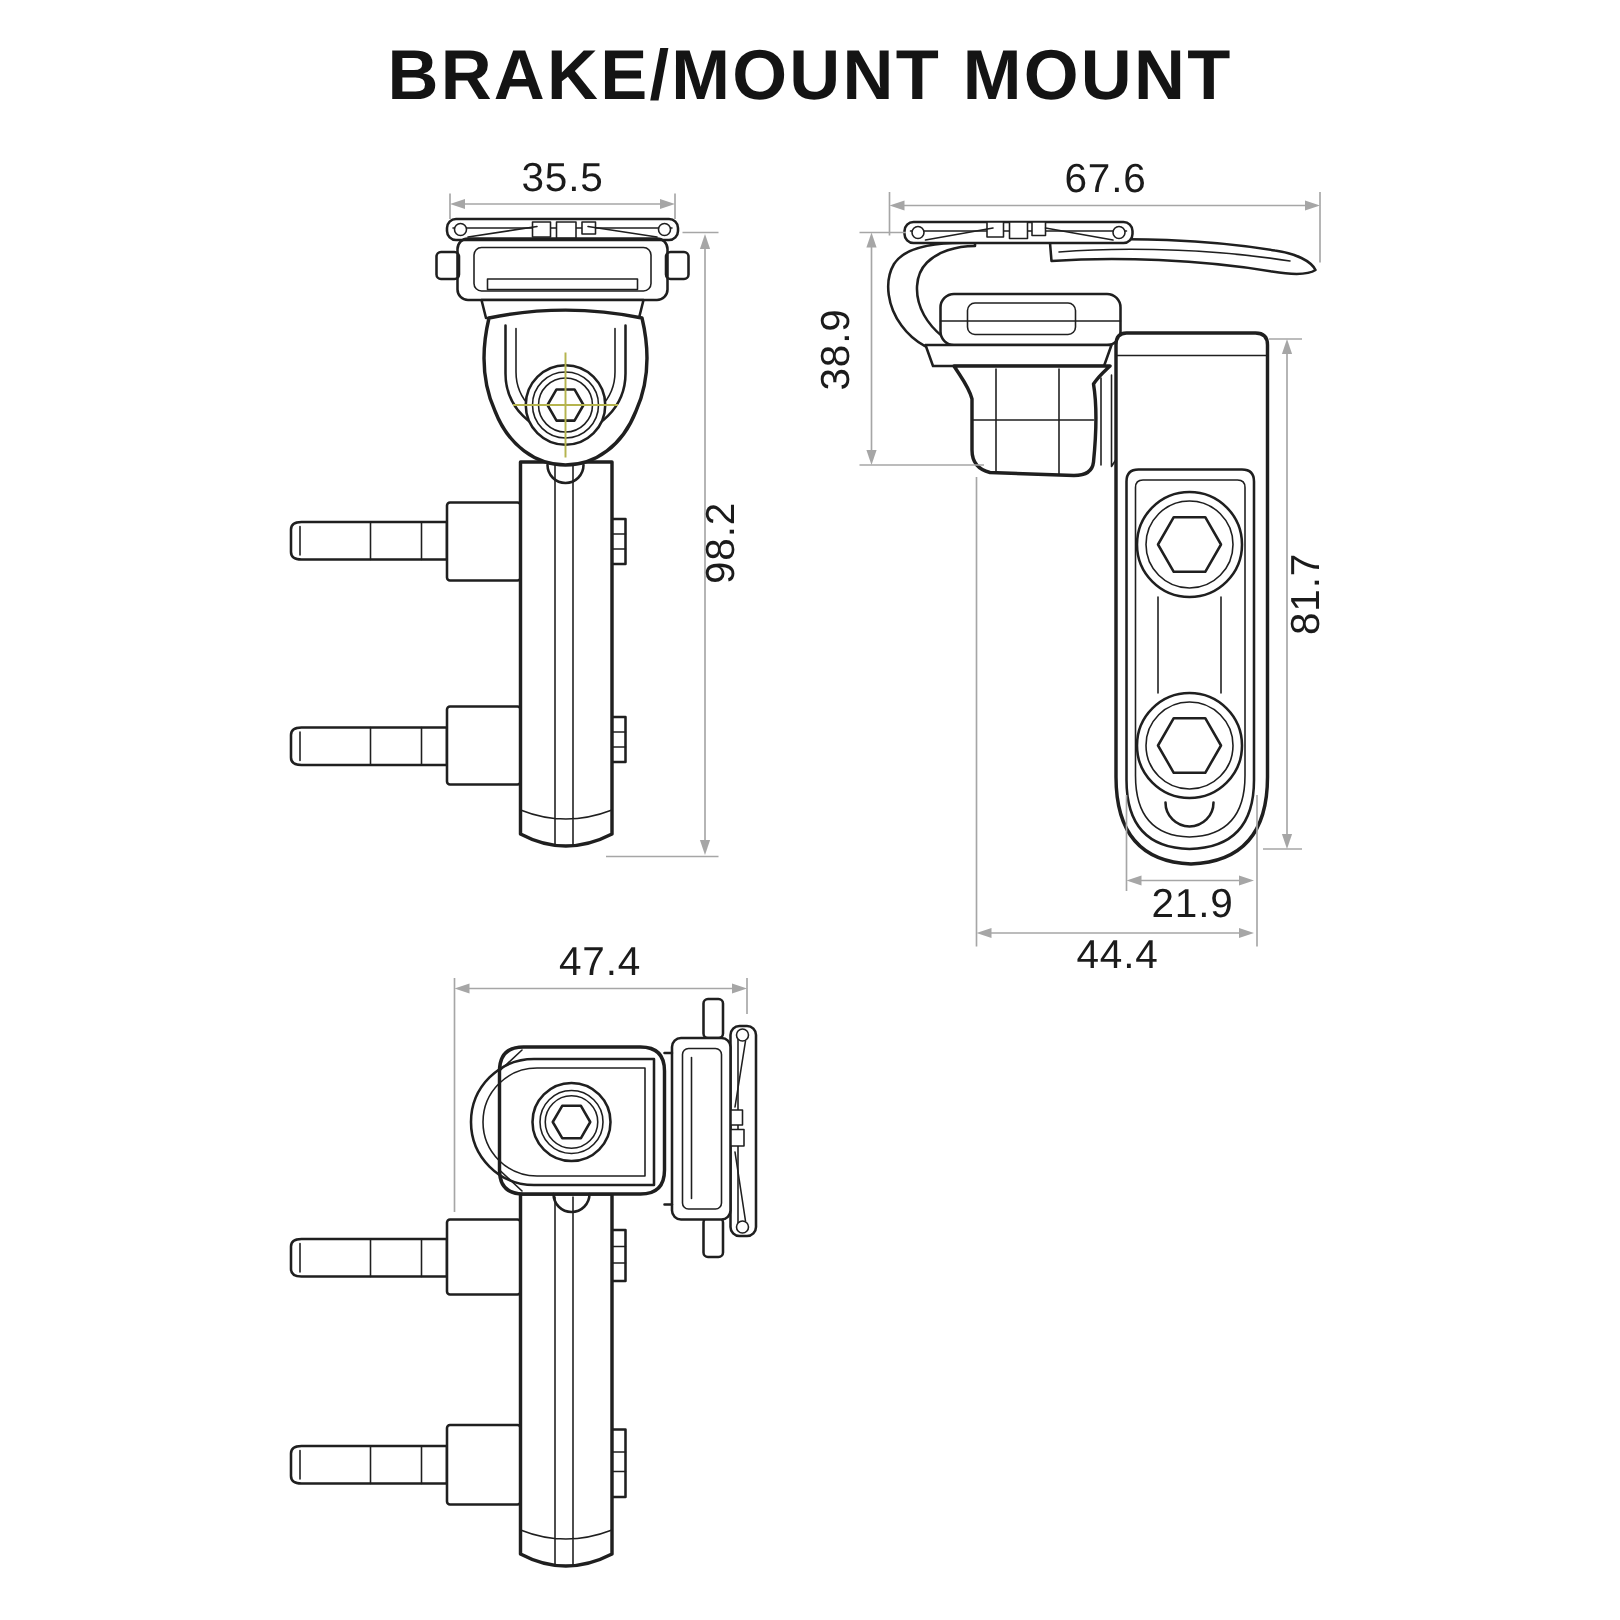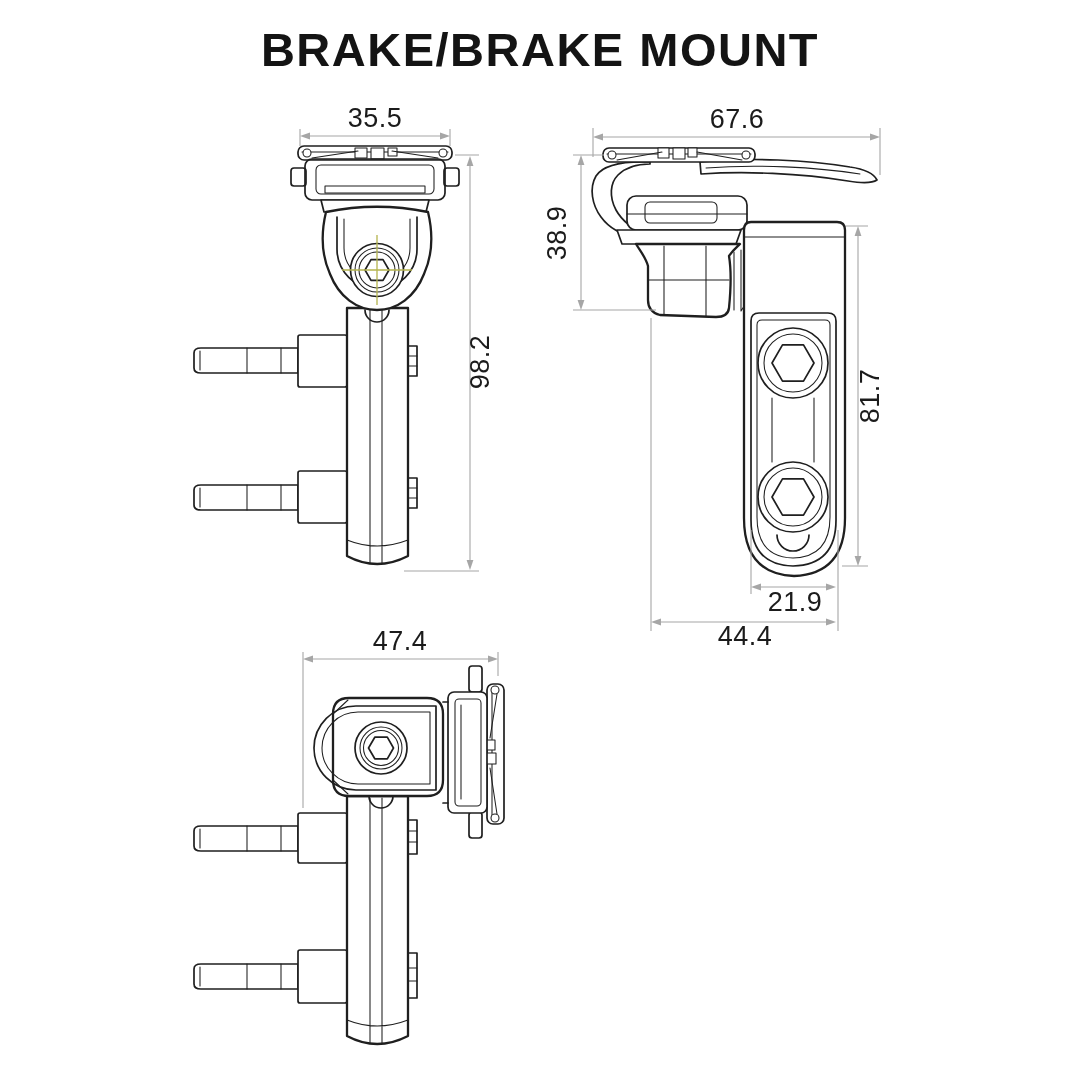--- a/index.html
+++ b/index.html
@@ -16,21 +16,21 @@
   .dim{fill:none;stroke:var(--dimension-line,#a6a6a6);stroke-width:1.1;}
   .dimfill{fill:var(--dimension-line,#9d9d9d);stroke:none;}
   .dimtxt{fill:var(--dimension-text,#1b1b1b);font-size:27px;letter-spacing:0.5px;
           text-anchor:middle;font-family:"Liberation Sans",sans-serif;}
   .cross{fill:none;stroke:var(--centerline,#b5b44e);stroke-width:1.3;}
 </style>
 </head>
 <body>
 
 <div class="canvas">
-  <h1 class="title">BRAKE/BRAKE MOUNT</h1>
+  <h1 class="title">BRAKE/MOUNT MOUNT</h1>
 
   <svg width="1080" height="1080" viewBox="0 0 1080 1080">
 
     <g>
       <g>
         <rect class="ln solid" x="406" y="346" width="11" height="30"></rect>
         <path class="fine" d="M406,356 h11 M406,366 h11"></path>
         <rect class="ln solid" x="406" y="478" width="11" height="30"></rect>
         <path class="fine" d="M406,488 h11 M406,498 h11"></path>
         <path class="ln solid" d="M298,348 H201 Q194,348 194,353 V368 Q194,373 201,373 H298 Z"></path>

